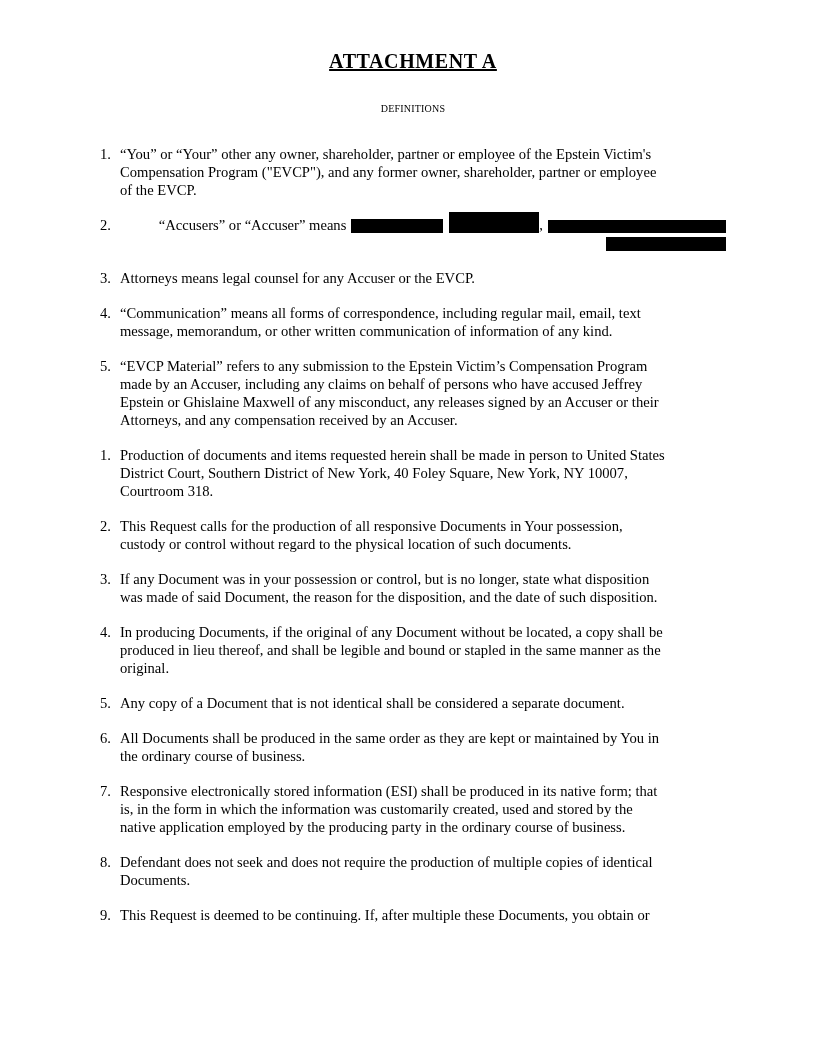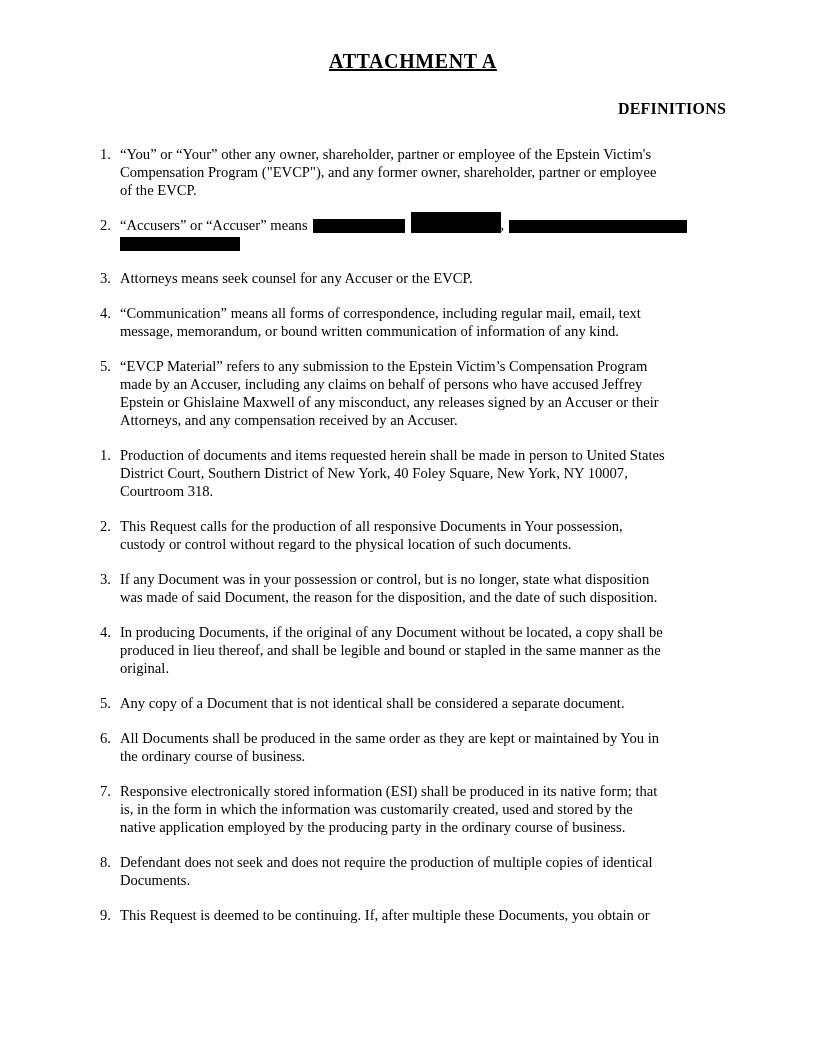--- a/index.html
+++ b/index.html
@@ -20,45 +20,45 @@
   .doc-title {
     margin: 6px 0 0 0;
     text-align: center;
     font-size: 20px;
     line-height: 23px;
     font-weight: bold;
     text-decoration: underline;
     letter-spacing: 0.6px;
   }
   .section-heading {
-    text-align: right;
-    font-size: 16px;
+    text-align: center;
+    font-size: 10px;
     line-height: 17px;
-    font-weight: bold;
+    font-weight: normal;
     margin: 27px 0 28px 0;
     letter-spacing: 0.2px;
   }
   .section-heading.shift-right { transform: translateX(23px); }
   .section-heading.instructions { margin: 0 0 19px 0; }
   .list { margin: 0; padding: 0; }
   .item {
     display: flex;
     align-items: flex-start;
     margin: 0 0 17px 0;
   }
   .num {
     flex: 0 0 20px;
     width: 20px;
   }
   .txt {
     flex: 1 1 auto;
     max-width: 620px;
     white-space: pre-line;
   }
-  .txt.has-redactions { white-space: normal; }
+  .txt.has-redactions { white-space: normal; text-align: right; }
   .redact {
     display: inline-block;
     background: #000000;
     position: relative;
   }
   .redact.r1 { width: 92px;  height: 14px; vertical-align: -3px; margin-left: 5px; }
   .redact.r2 { width: 90px;  height: 14px; vertical-align: -3px; margin-left: 6px; }
   .redact.r2::after {
     content: "";
     position: absolute;
@@ -87,27 +87,27 @@
 of the EVCP.</div>
     </div>
 
     <div class="item">
       <span class="num">2.</span>
       <div class="txt has-redactions"><span>“Accusers” or “Accuser” means</span><span class="redact r1"></span><span class="redact r2"></span><span>,</span><span class="redact r3"></span><br><span class="redact r4"></span></div>
     </div>
 
     <div class="item">
       <span class="num">3.</span>
-      <div class="txt">Attorneys means seek counsel for any Accuser or the EVCP.</div>
+      <div class="txt">Attorneys means legal counsel for any Accuser or the EVCP.</div>
     </div>
 
     <div class="item">
       <span class="num">4.</span>
       <div class="txt">“Communication” means all forms of correspondence, including regular mail, email, text
-message, memorandum, or bound written communication of information of any kind.</div>
+message, memorandum, or other written communication of information of any kind.</div>
     </div>
 
     <div class="item">
       <span class="num">5.</span>
       <div class="txt">“EVCP Material” refers to any submission to the Epstein Victim’s Compensation Program
 made by an Accuser, including any claims on behalf of persons who have accused Jeffrey
 Epstein or Ghislaine Maxwell of any misconduct, any releases signed by an Accuser or their
 Attorneys, and any compensation received by an Accuser.</div>
     </div>
 

